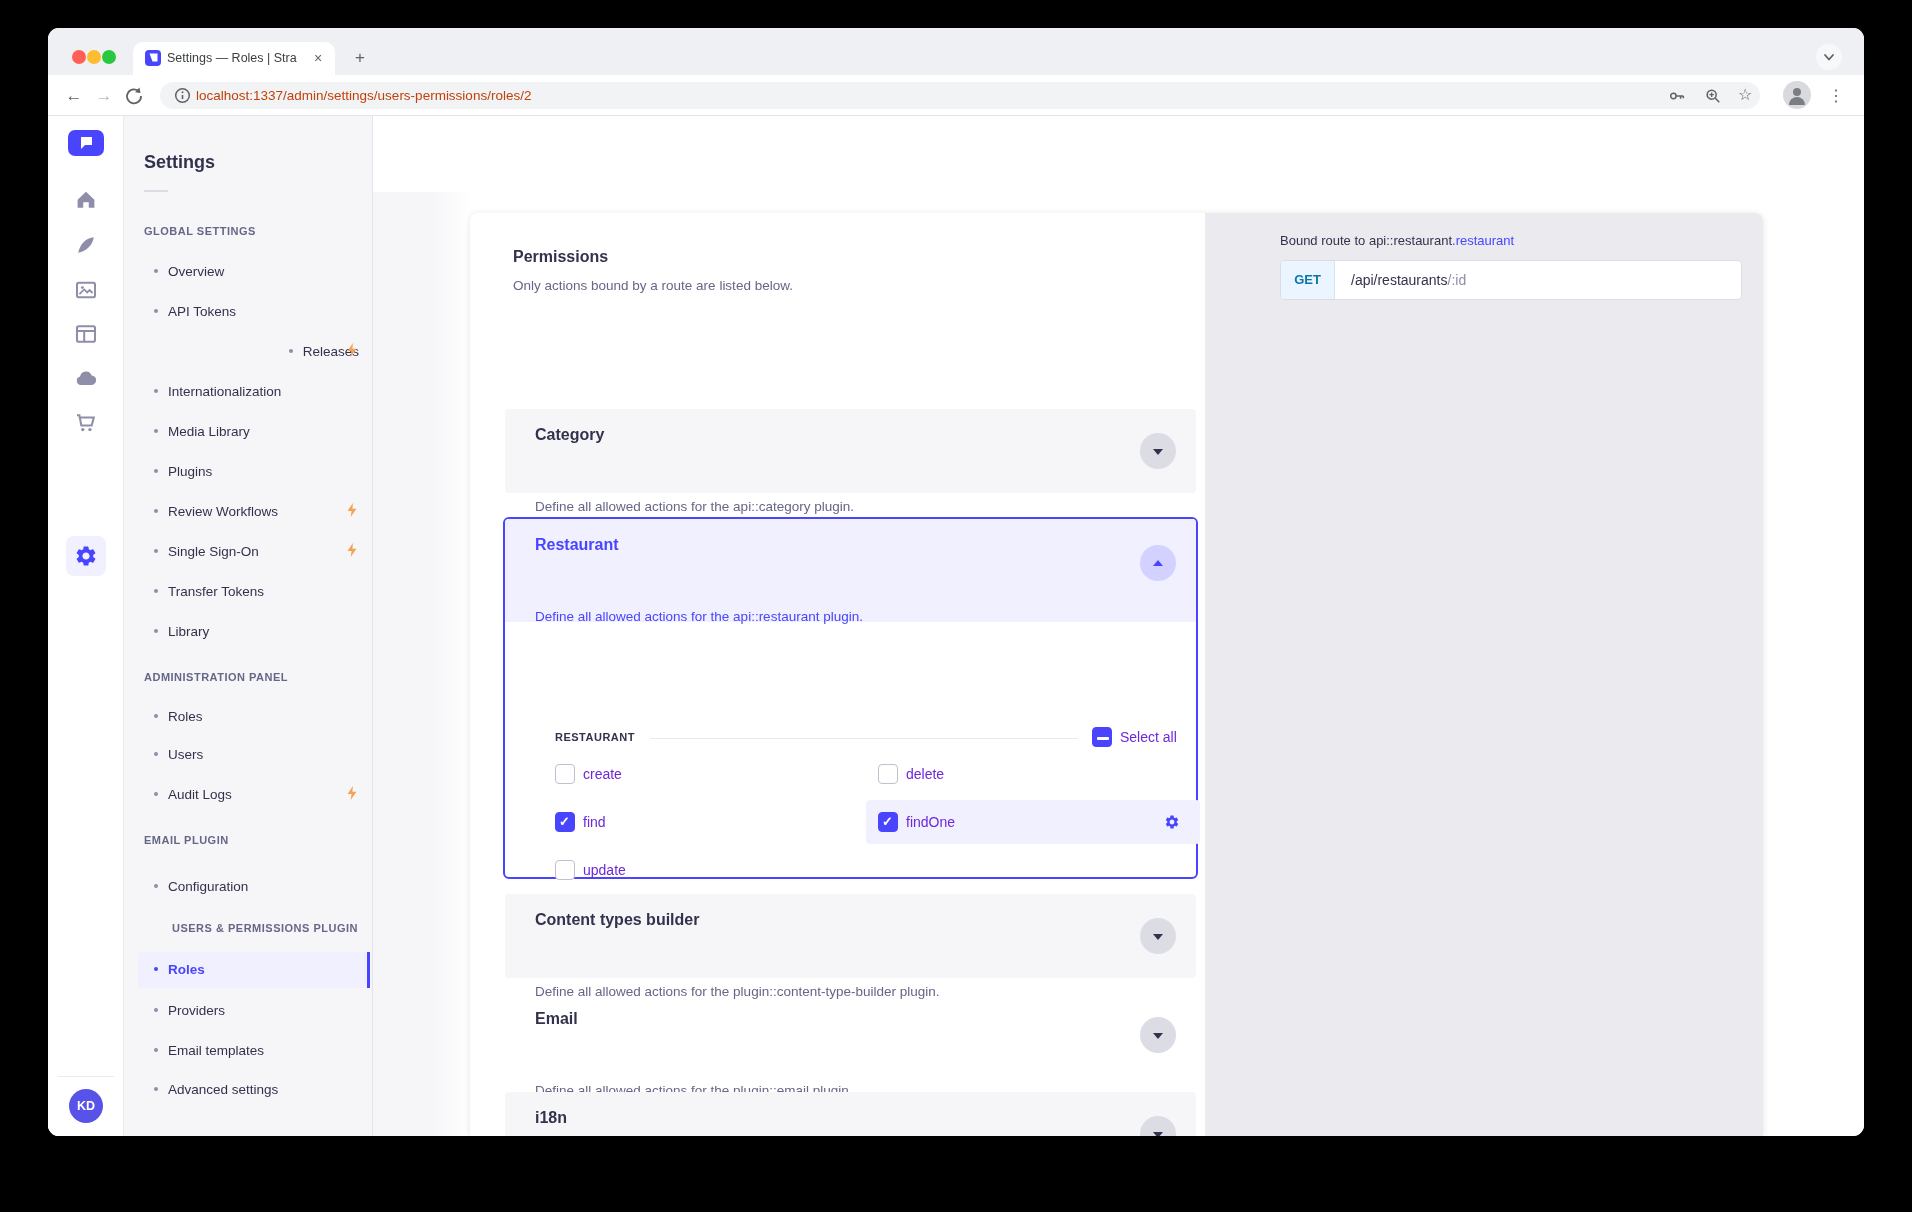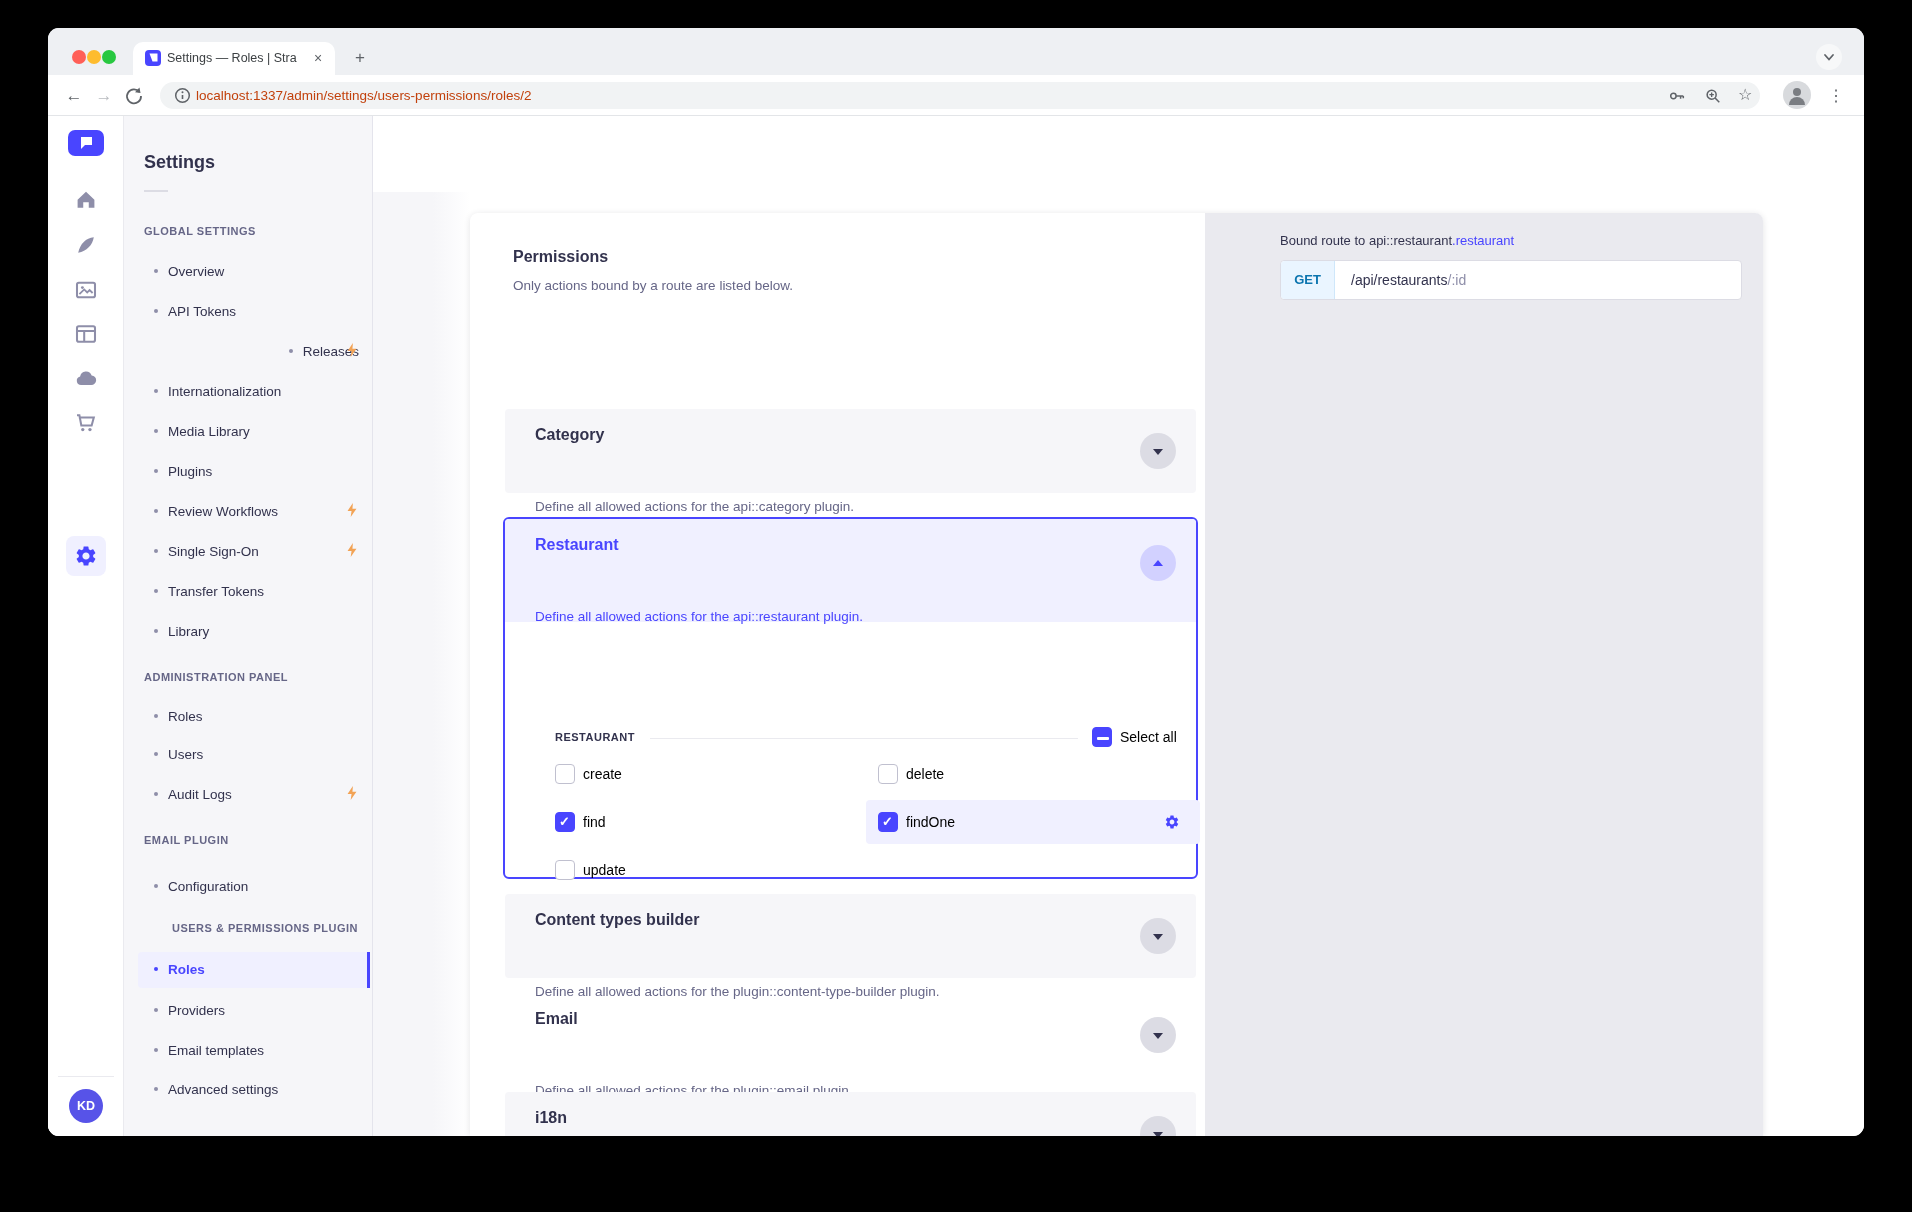--- a/index.html
+++ b/index.html
@@ -70,21 +70,21 @@
   .acc-exp-head { position:absolute; left:0; top:0; width:691px; height:103px; background:#f0f0ff; border-radius:4px 4px 0 0; }
   .acc-exp-head .acc-title, .acc-exp-head .acc-desc { color:#4945ff; }
   .acc-exp-head .circle-btn { background:#d2d1ff; top:26px; }
   .group-label { position:absolute; left:50px; top:212px; font-size:11px; font-weight:bold; letter-spacing:.5px; color:#32324d; }
   .group-line { position:absolute; left:145px; top:219px; width:428px; height:1px; background:#eaeaef; }
 
   .cb { position:absolute; width:20px; height:20px; border:1px solid #c0c0cf; border-radius:4px; background:#fff; }
   .cb.checked, .cb.indet { background:#4945ff; border-color:#4945ff; }
   .cb.checked::after { content:"✓"; position:absolute; left:3px; top:1px; color:#fff; font-size:13px; font-weight:bold; }
   .cb.indet::after { content:""; position:absolute; left:4px; top:9px; width:12px; height:2.5px; background:#fff; border-radius:1px; }
-  .cb-label { position:absolute; height:20px; line-height:20px; font-size:14px; color:#000000; }
+  .cb-label { position:absolute; height:20px; line-height:20px; font-size:14px; color:#6d28d9; }
   .hl-row { position:absolute; left:361px; top:281px; width:334px; height:44px; background:#f0f0ff; border-radius:4px; }
 
   .panel { position:absolute; left:735px; top:0; width:558px; height:923px; background:#eaeaef; border-radius:0 8px 0 0; }
   .panel-heading { position:absolute; left:75px; top:20px; font-size:13px; font-weight:400; color:#32324d; }
   .panel-heading .accent { color:#4945ff; }
   .route-input { position:absolute; left:75px; top:47px; width:462px; height:40px; background:#fff; border:1px solid #dcdce4; border-radius:4px; }
   .method-badge { position:absolute; left:0; top:0; width:54px; height:38px; background:#eaf5ff; border-right:1px solid #cfe7fa; border-radius:4px 0 0 4px; color:#0c75af; font-size:13px; font-weight:bold; text-align:center; line-height:38px; }
   .route-path { position:absolute; left:70px; top:0; height:51px; line-height:38px; font-size:14px; color:#32324d; }
   .route-path .param { color:#8e8ea9; }
 </style>

